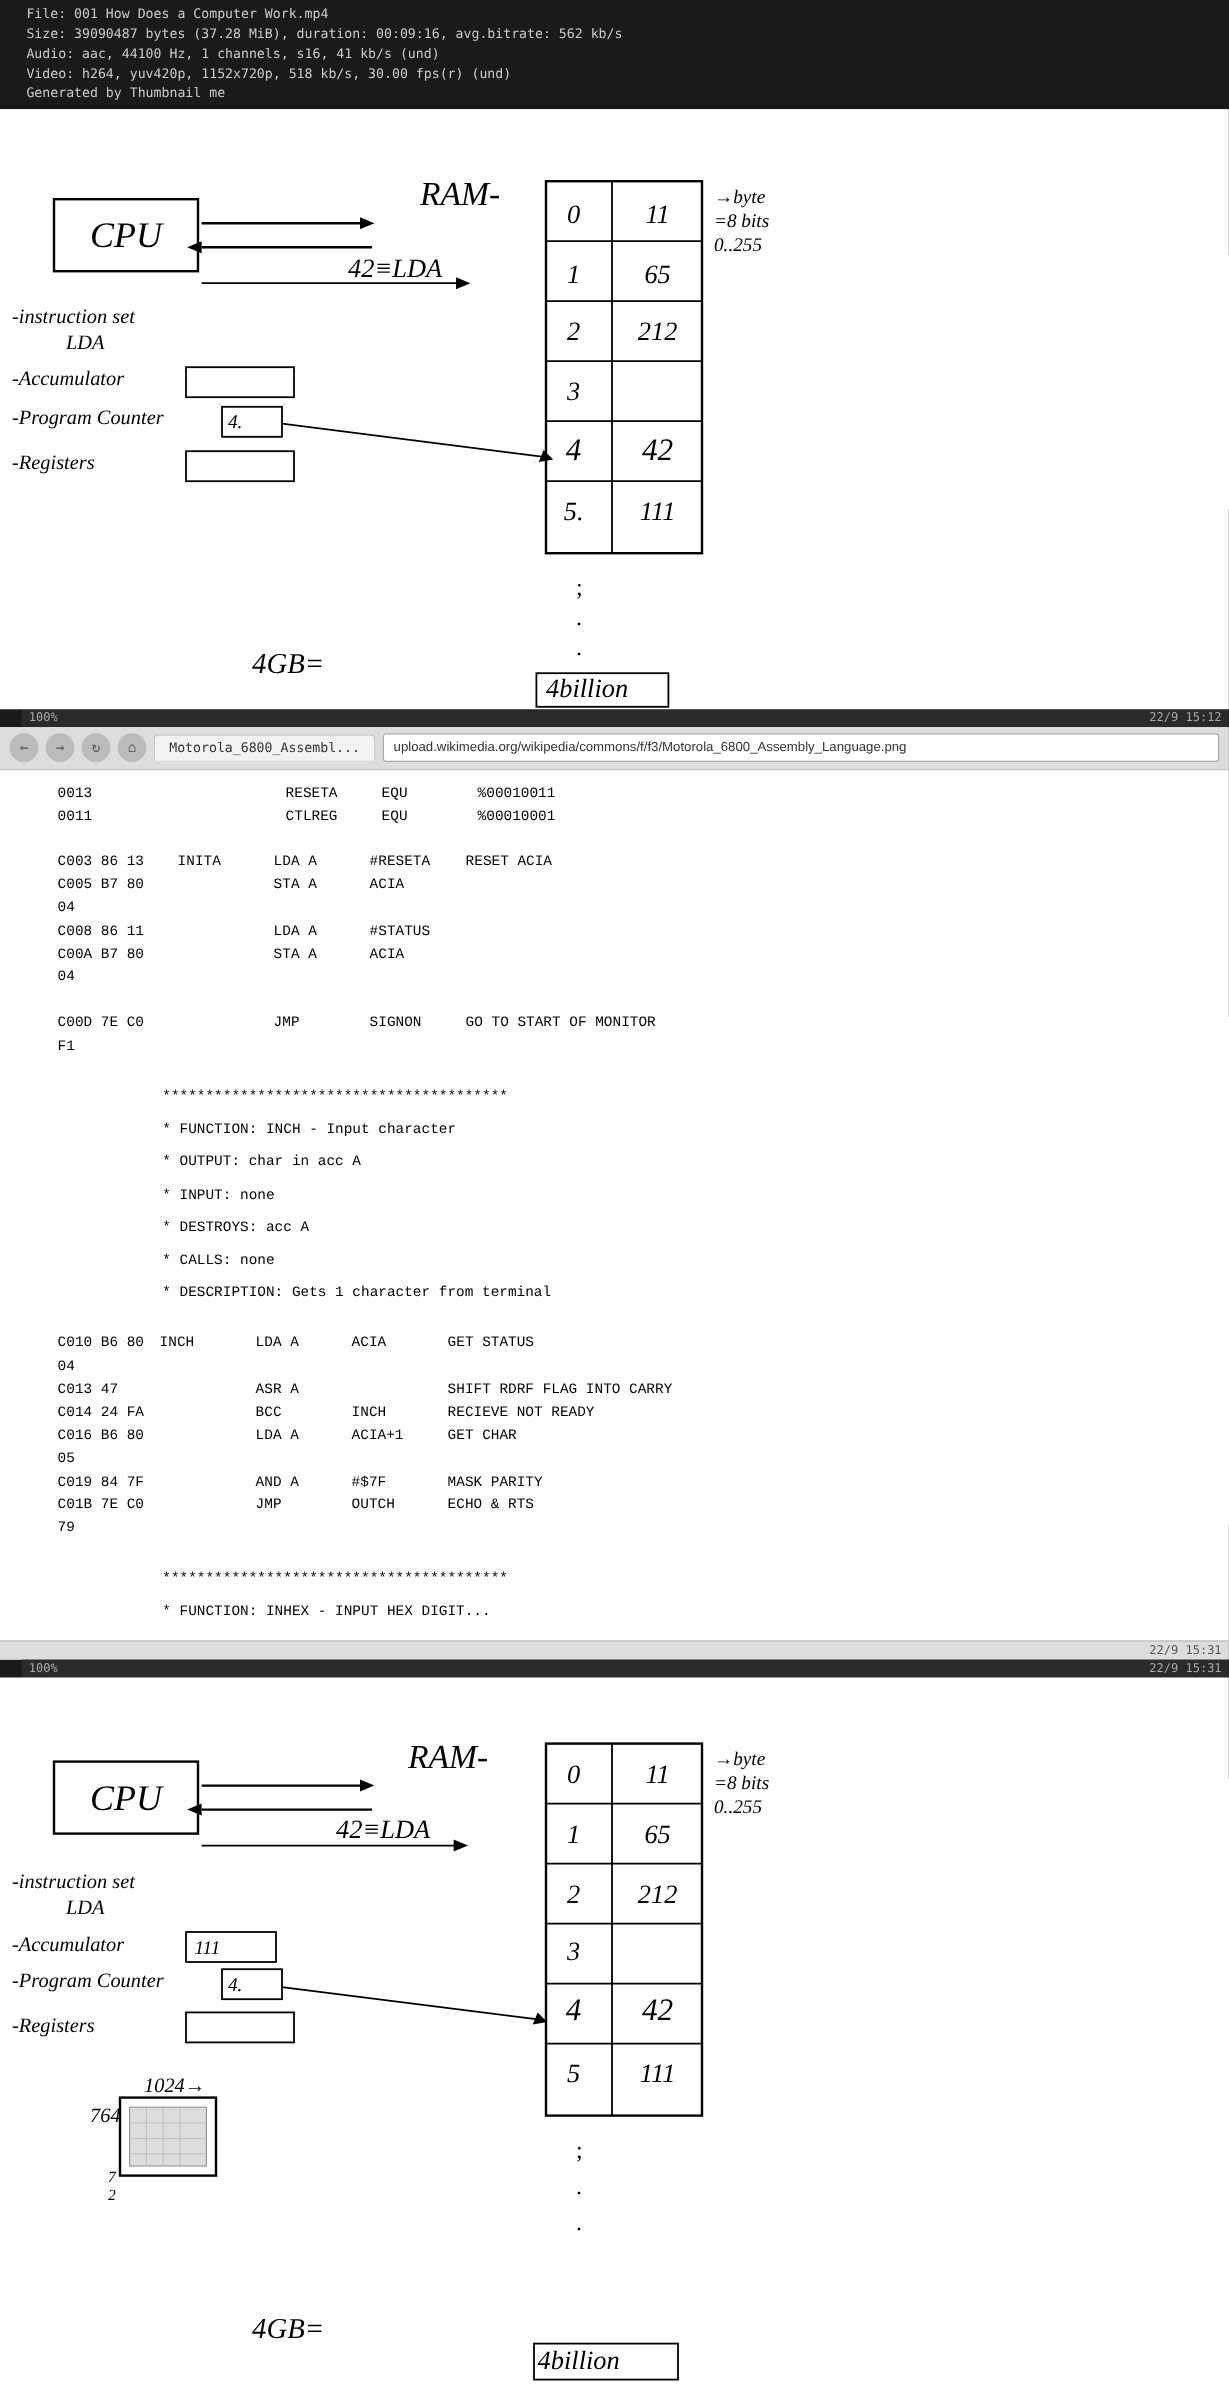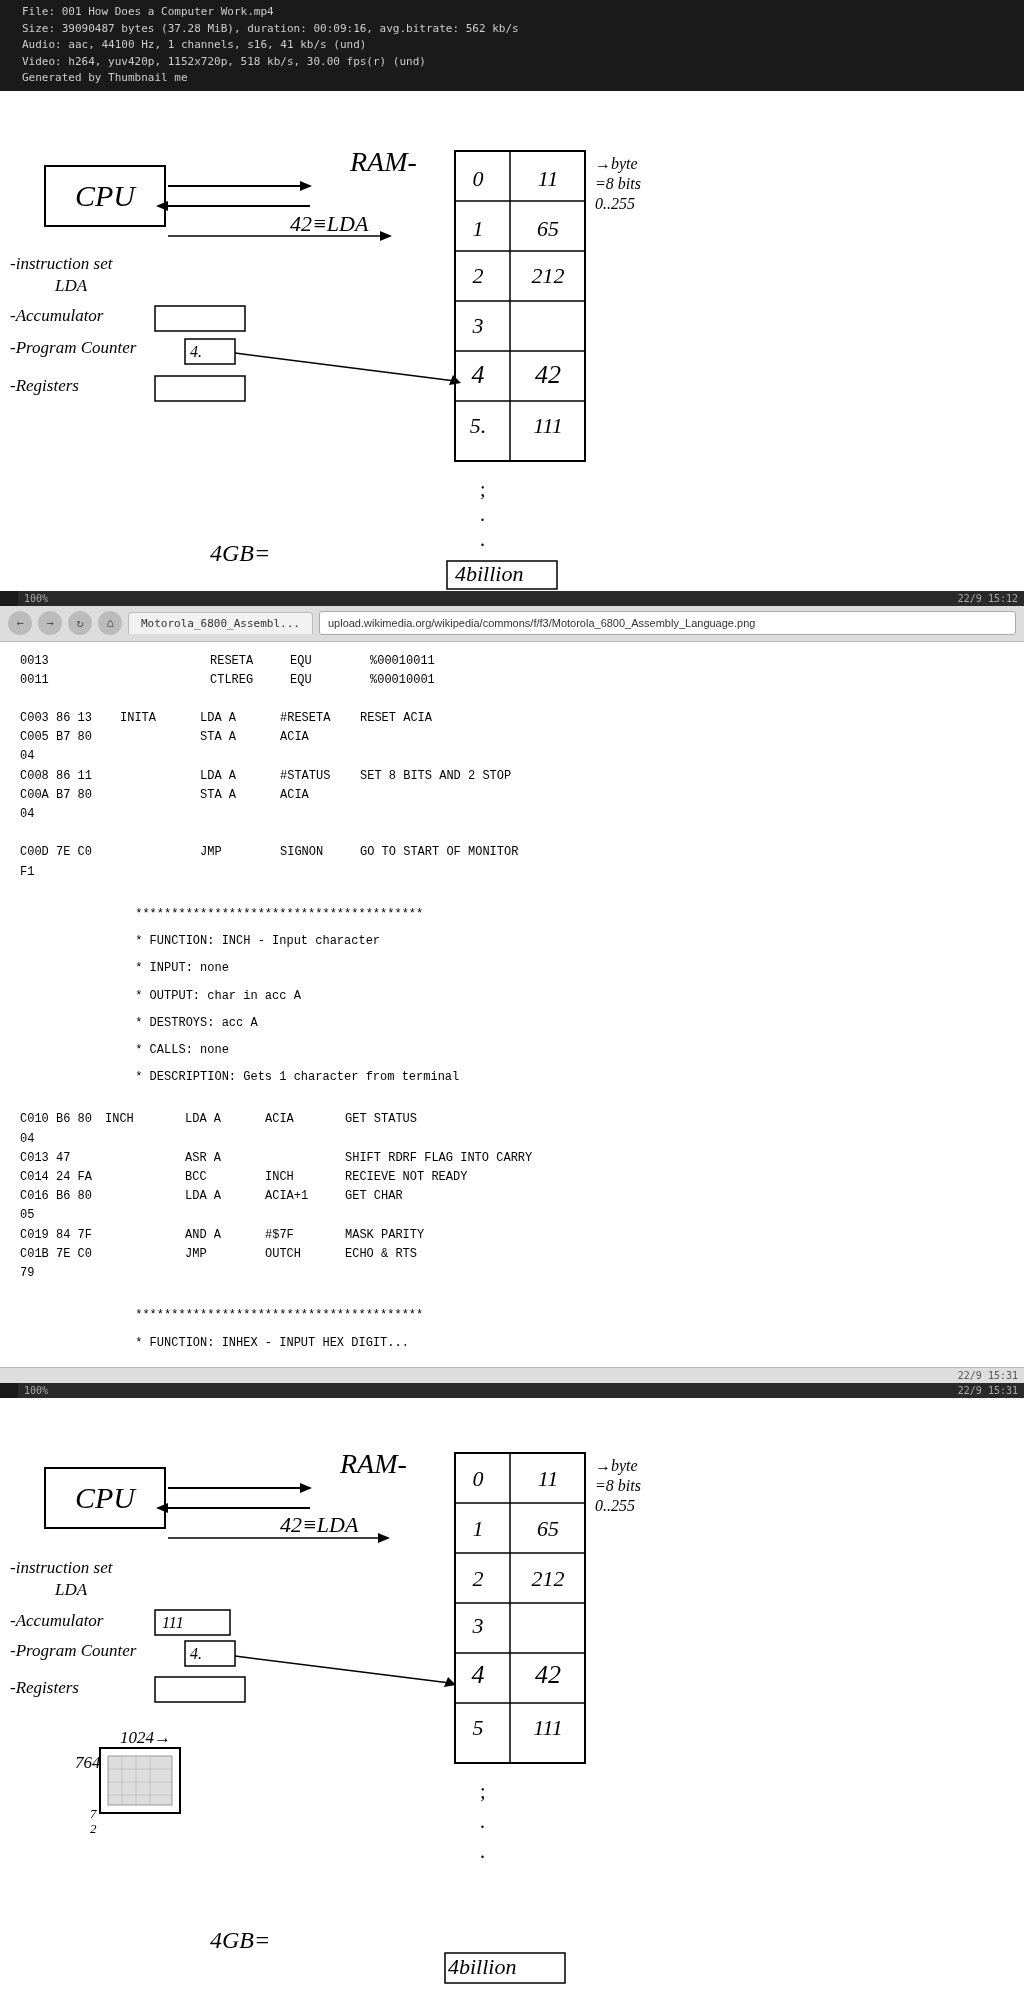--- a/index.html
+++ b/index.html
@@ -98,20 +98,21 @@
       font-family: 'Courier New', monospace;
       font-size: 12px;
       color: #000;
       line-height: 1.6;
       width: 100%;
     }
 
     .asm-line {
       display: flex;
       gap: 0;
+      margin-left: 28px;
     }
 
     .asm-addr { width: 80px; }
     .asm-bytes { width: 110px; }
     .asm-label { width: 80px; }
     .asm-op { width: 80px; }
     .asm-operand1 { width: 80px; }
     .asm-comment { flex: 1; }
 
     .asm-section-divider {
@@ -276,21 +277,20 @@
       <span class="asm-label"></span>
       <span class="asm-op">STA A</span>
       <span class="asm-operand1">ACIA</span>
     </div>
     <div class="asm-line">
       <span class="asm-addr">C008 86 11</span>
       <span style="width:20px;display:inline-block"></span>
       <span class="asm-label"></span>
       <span class="asm-op">LDA A</span>
       <span class="asm-operand1">#STATUS</span>
-      <span class="asm-comment">SET 8 BITS AND 2 STOP</span>
     </div>
     <div class="asm-line">
       <span class="asm-addr">C00A B7 80 04</span>
       <span style="width:20px;display:inline-block"></span>
       <span class="asm-label"></span>
       <span class="asm-op">STA A</span>
       <span class="asm-operand1">ACIA</span>
     </div>
 
     <br>
@@ -308,24 +308,24 @@
     <br>
 
     
     <div class="asm-section-divider">
       &nbsp;&nbsp;&nbsp;&nbsp;&nbsp;&nbsp;&nbsp;&nbsp;&nbsp;&nbsp;&nbsp;&nbsp;&nbsp;&nbsp;&nbsp;&nbsp;****************************************
     </div>
     <div class="asm-section-divider">
       &nbsp;&nbsp;&nbsp;&nbsp;&nbsp;&nbsp;&nbsp;&nbsp;&nbsp;&nbsp;&nbsp;&nbsp;&nbsp;&nbsp;&nbsp;&nbsp;* FUNCTION: INCH - Input character
     </div>
     <div class="asm-section-divider">
+      &nbsp;&nbsp;&nbsp;&nbsp;&nbsp;&nbsp;&nbsp;&nbsp;&nbsp;&nbsp;&nbsp;&nbsp;&nbsp;&nbsp;&nbsp;&nbsp;* OUTPUT: char in acc A
+    </div>
+    <div class="asm-section-divider">
       &nbsp;&nbsp;&nbsp;&nbsp;&nbsp;&nbsp;&nbsp;&nbsp;&nbsp;&nbsp;&nbsp;&nbsp;&nbsp;&nbsp;&nbsp;&nbsp;* INPUT: none
-    </div>
-    <div class="asm-section-divider">
-      &nbsp;&nbsp;&nbsp;&nbsp;&nbsp;&nbsp;&nbsp;&nbsp;&nbsp;&nbsp;&nbsp;&nbsp;&nbsp;&nbsp;&nbsp;&nbsp;* OUTPUT: char in acc A
     </div>
     <div class="asm-section-divider">
       &nbsp;&nbsp;&nbsp;&nbsp;&nbsp;&nbsp;&nbsp;&nbsp;&nbsp;&nbsp;&nbsp;&nbsp;&nbsp;&nbsp;&nbsp;&nbsp;* DESTROYS: acc A
     </div>
     <div class="asm-section-divider">
       &nbsp;&nbsp;&nbsp;&nbsp;&nbsp;&nbsp;&nbsp;&nbsp;&nbsp;&nbsp;&nbsp;&nbsp;&nbsp;&nbsp;&nbsp;&nbsp;* CALLS: none
     </div>
     <div class="asm-section-divider">
       &nbsp;&nbsp;&nbsp;&nbsp;&nbsp;&nbsp;&nbsp;&nbsp;&nbsp;&nbsp;&nbsp;&nbsp;&nbsp;&nbsp;&nbsp;&nbsp;* DESCRIPTION: Gets 1 character from terminal
     </div>

